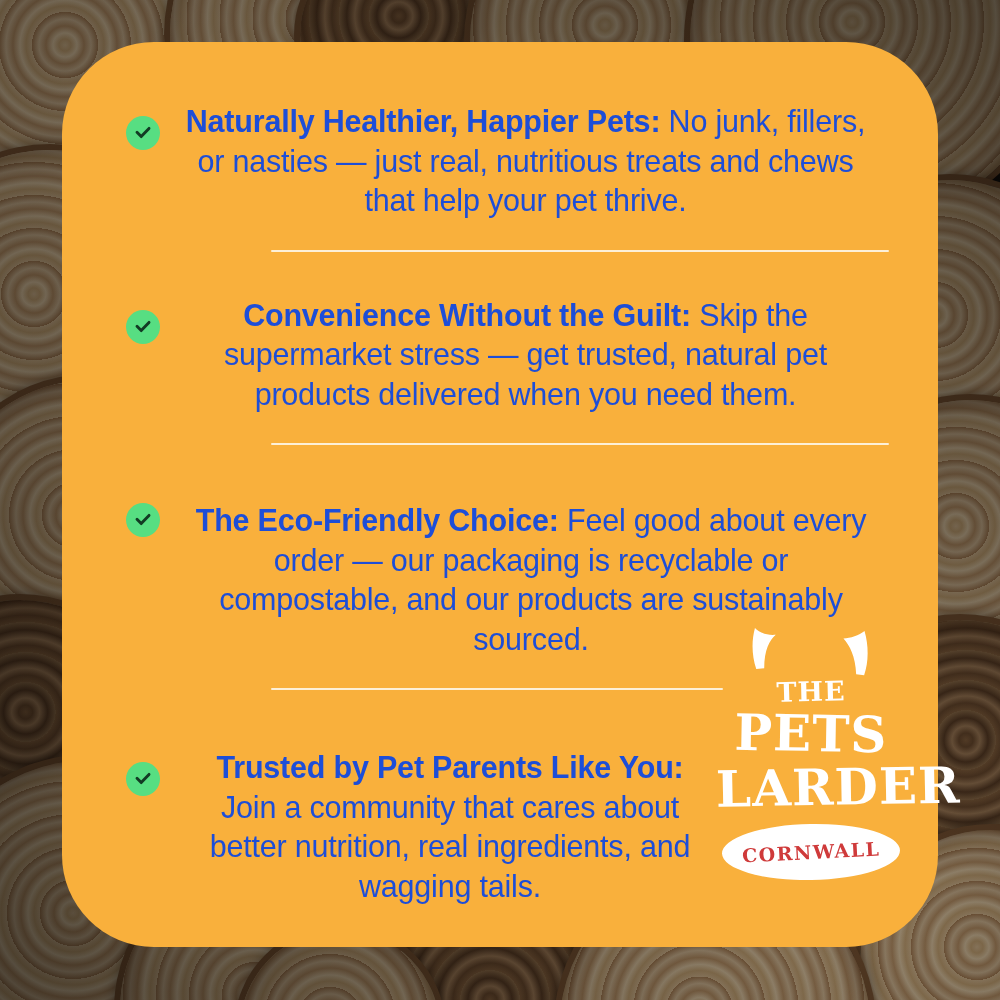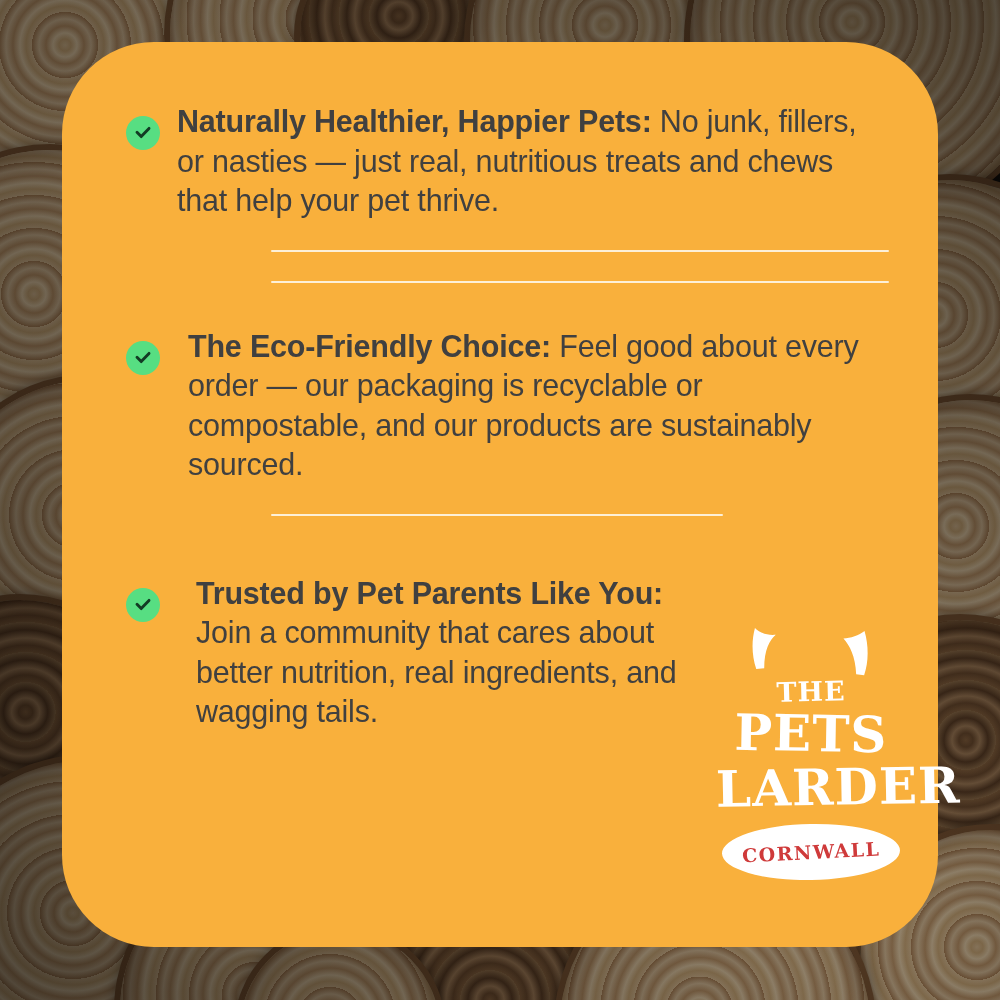--- a/index.html
+++ b/index.html
@@ -46,28 +46,29 @@
   
   .bullet{position:relative;display:flex;align-items:flex-start;}
   .check{
     flex:0 0 auto;width:34px;height:34px;border-radius:50%;
     background:#57de82;margin-top:14px;margin-right:14px;
     display:flex;align-items:center;justify-content:center;
   }
   .check svg{display:block;}
   .btext{
     flex:1 1 auto;
-    font-size:30.5px;line-height:39.5px;color:#404040;
+    font-size:30.5px;line-height:39.5px;color:#1d4ed8;
     letter-spacing:-0.2px;
+    text-align:center;
   }
   .btext b{font-weight:700;}
 
   .b1 .btext{padding-left:3px;}
   .b2 .btext{padding-left:3px;}
-  .b3 .btext{padding-left:14px;}
+  .b3 .btext{padding-left:14px;margin-top:12px;}
   .b4 .btext{padding-left:22px;}
 
   .b1{margin-top:2px;}
   .b2{margin-top:44px;}
   .b3{margin-top:44px;}
   .b4{margin-top:58px;}
 
   .b1 .btext{max-width:712px;}
   .b2 .btext{max-width:712px;}
   .b3 .btext{max-width:700px;}
@@ -145,20 +146,28 @@
       <span class="check">
         <svg width="20" height="20" viewBox="0 0 20 20" aria-hidden="true">
           <path d="M4 9.2 L8.2 13.6 L16 5.4" fill="none" stroke="#123b24" stroke-width="2.9" stroke-linecap="round" stroke-linejoin="round"></path>
         </svg>
       </span>
       <div class="btext"><b>Naturally Healthier, Happier Pets:</b><span> No junk, fillers, or nasties — just real, nutritious treats and chews that help your pet thrive.</span></div>
     </div>
 
     <div class="divider d1"></div>
 
+    <div class="bullet b2">
+      <span class="check">
+        <svg width="20" height="20" viewBox="0 0 20 20" aria-hidden="true">
+          <path d="M4 9.2 L8.2 13.6 L16 5.4" fill="none" stroke="#123b24" stroke-width="2.9" stroke-linecap="round" stroke-linejoin="round"></path>
+        </svg>
+      </span>
+      <div class="btext"><b>Convenience Without the Guilt:</b><span> Skip the supermarket stress — get trusted, natural pet products delivered when you need them.</span></div>
+    </div>
 
     <div class="divider d2"></div>
 
     <div class="bullet b3">
       <span class="check">
         <svg width="20" height="20" viewBox="0 0 20 20" aria-hidden="true">
           <path d="M4 9.2 L8.2 13.6 L16 5.4" fill="none" stroke="#123b24" stroke-width="2.9" stroke-linecap="round" stroke-linejoin="round"></path>
         </svg>
       </span>
       <div class="btext"><b>The Eco-Friendly Choice:</b><span> Feel good about every order — our packaging is recyclable or compostable, and our products are sustainably sourced.</span></div>

